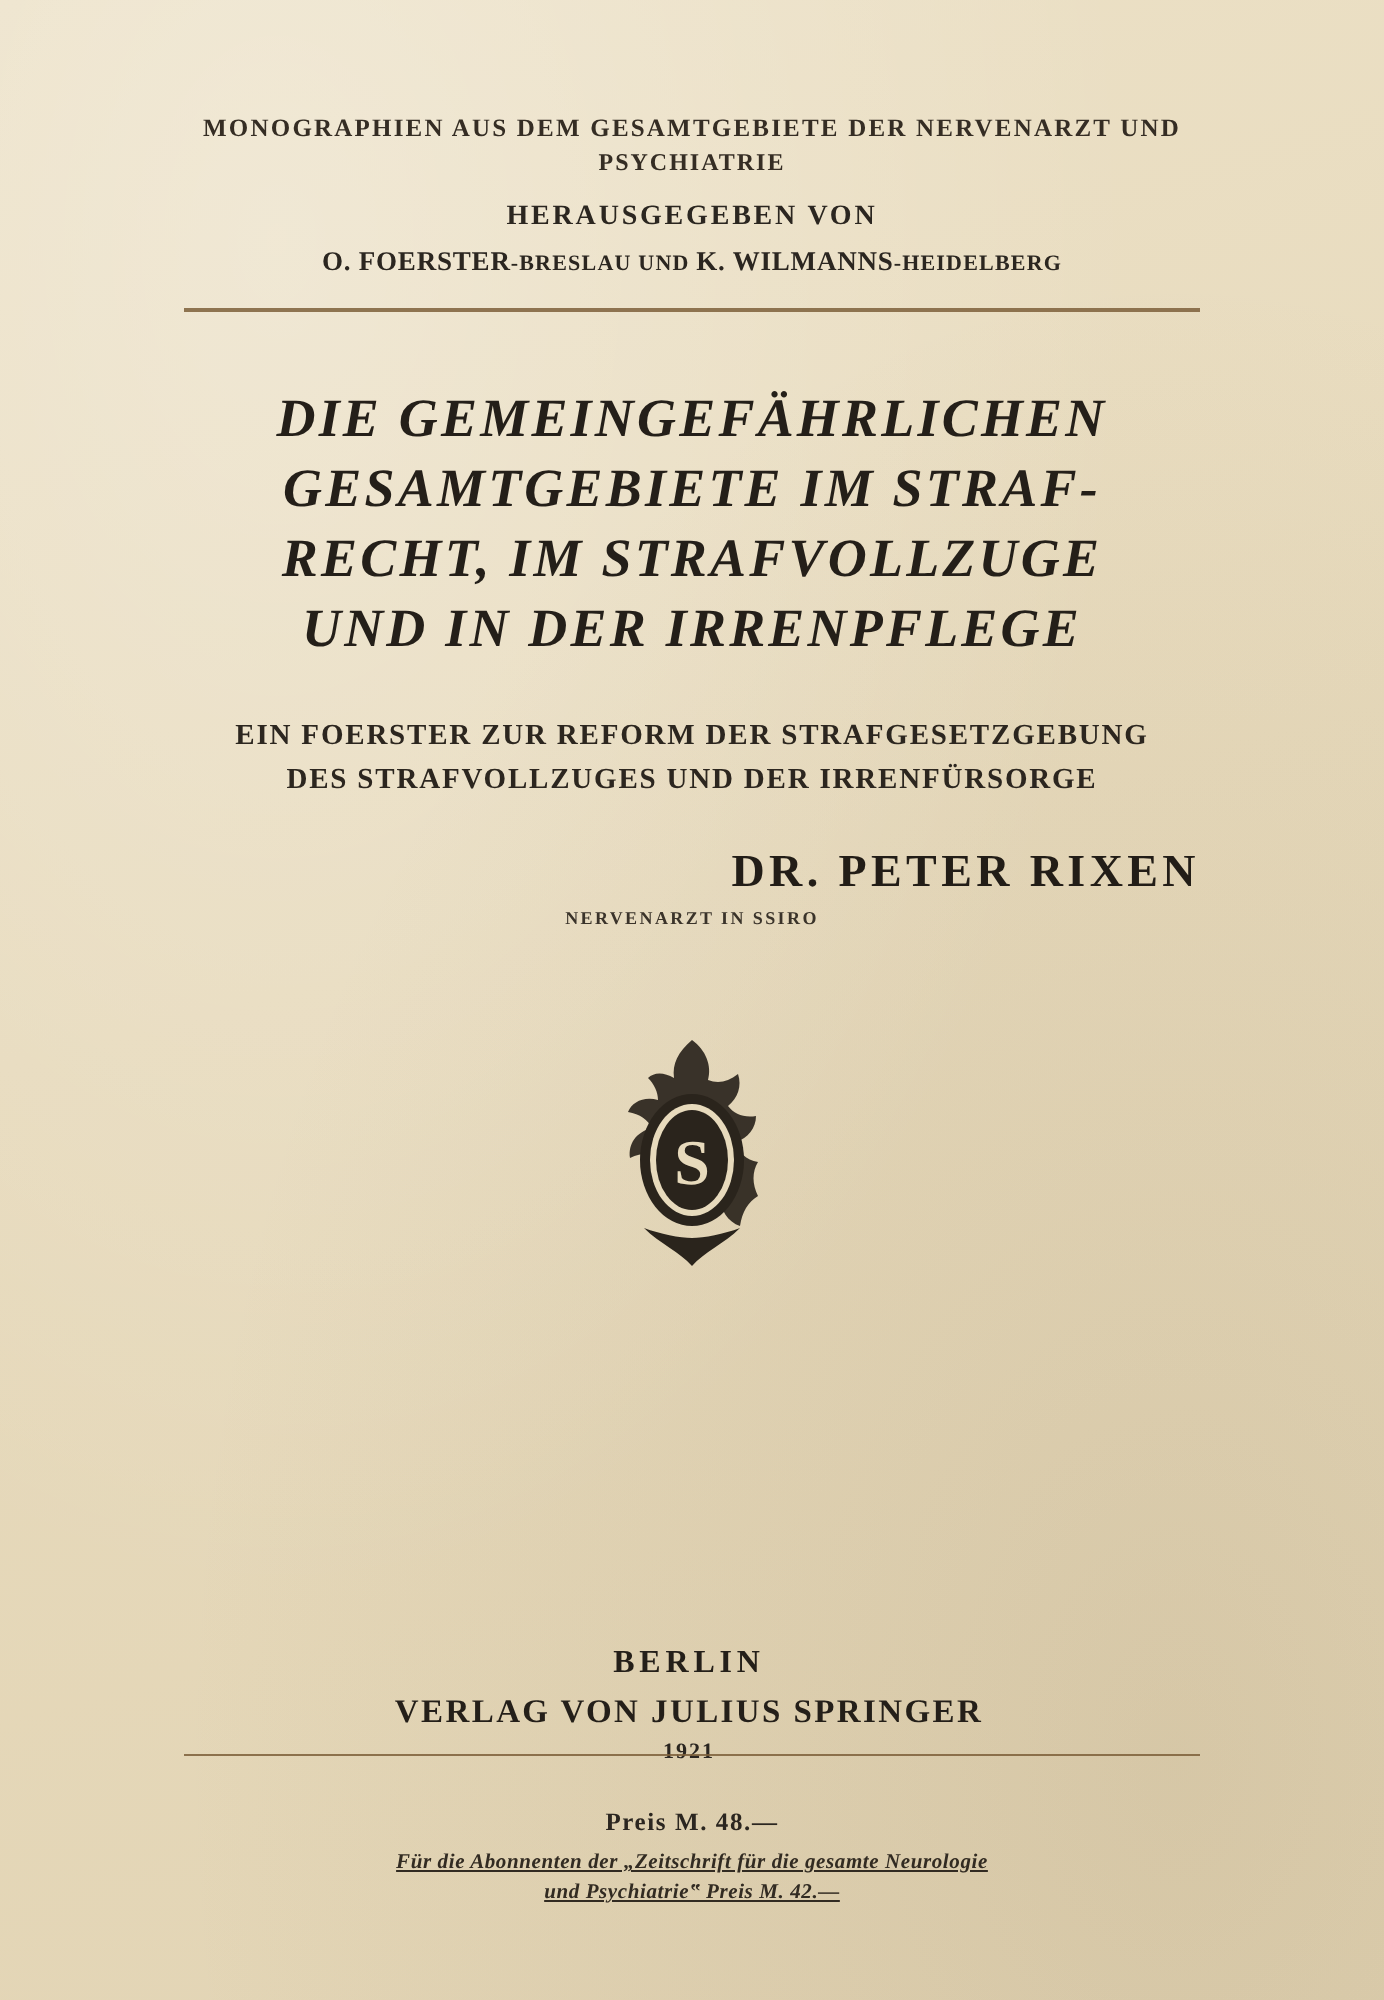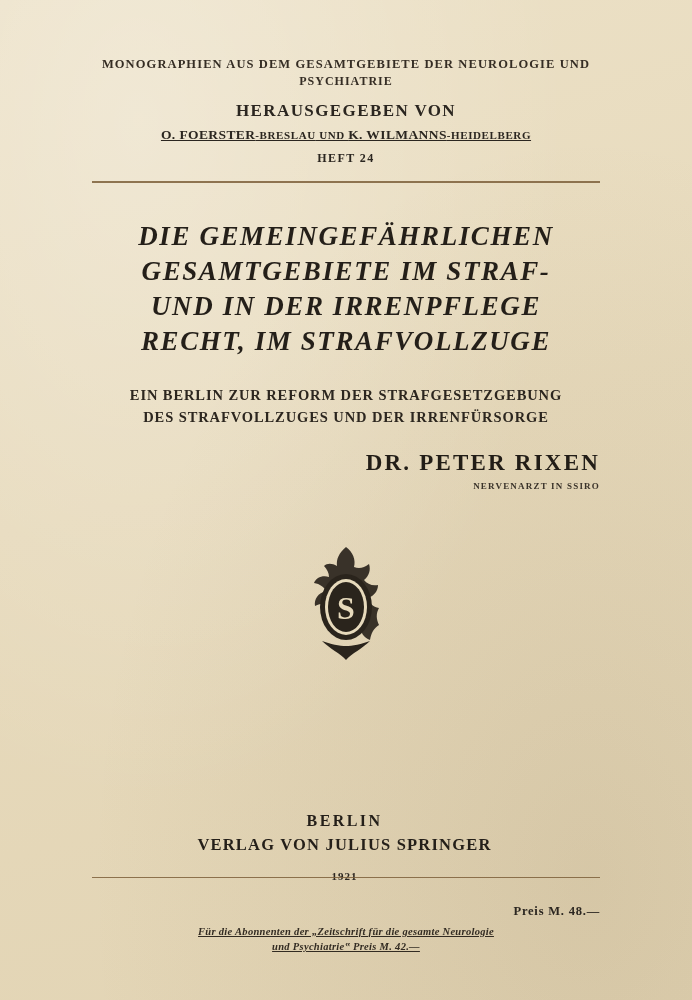--- a/index.html
+++ b/index.html
@@ -48,30 +48,29 @@
     letter-spacing: 1.1px;
     line-height: 17px;
     color: #352d24;
   }
   .series-line.small {
     font-size: 12px;
     letter-spacing: 1.0px;
   }
   .heraus {
     margin-top: 11px;
-    font-size: 17px;
+    font-size: 14px;
     font-weight: bold;
     letter-spacing: 1.4px;
   }
   .editors {
     margin-top: 6px;
     font-size: 13.5px;
     font-weight: bold;
     letter-spacing: 0.4px;
-    text-decoration: underline;
   }
   .editors .sm {
     font-size: 11px;
     letter-spacing: 0.6px;
   }
   .heft {
     margin-top: 8px;
     font-size: 12px;
     font-weight: bold;
     letter-spacing: 1.4px;
@@ -125,21 +124,21 @@
   .author {
     margin-top: 22px;
     text-align: right;
     font-weight: bold;
     font-size: 23px;
     letter-spacing: 2.2px;
     color: #221d17;
   }
   .author-sub {
     margin-top: 5px;
-    text-align: right;
+    text-align: center;
     font-weight: bold;
     font-size: 9px;
     letter-spacing: 1.2px;
     color: #3a332a;
   }
 
   .logo-wrap {
     margin-top: 54px;
     display: flex;
     justify-content: center;
@@ -159,35 +158,35 @@
     color: #241f19;
   }
   .imprint .publisher {
     margin-top: 5px;
     font-weight: bold;
     font-size: 16.5px;
     letter-spacing: 1.2px;
     color: #241f19;
   }
   .imprint .year {
-    margin-top: 15px;
+    margin-top: 4px;
     font-weight: bold;
     font-size: 11px;
     letter-spacing: 1px;
   }
 
   .footer {
     position: absolute;
     left: 0;
     right: 0;
     bottom: 46px;
   }
   .footer .price {
     margin-top: 26px;
-    text-align: right;
+    text-align: center;
     font-weight: bold;
     font-size: 12.5px;
     letter-spacing: 0.8px;
   }
   .footer .note {
     margin-top: 5px;
     text-align: center;
     font-weight: bold;
     font-style: italic;
     font-size: 10.5px;
@@ -197,40 +196,39 @@
     text-decoration: underline;
   }
 </style>
 </head>
 <body>
 
 <div class="page">
   <div class="inner">
 
     <div class="series-block">
-      <div class="series-line">MONOGRAPHIEN AUS DEM GESAMTGEBIETE DER NEUROLOGIE UND</div>
+      <div class="series-line">MONOGRAPHIEN AUS DEM GESAMTGEBIETE DER NERVENARZT UND</div>
       <div class="series-line small">PSYCHIATRIE</div>
       <div class="heraus">HERAUSGEGEBEN VON</div>
       <div class="editors">
         <span>O. FOERSTER</span><span class="sm">-BRESLAU</span><span class="sm"> UND </span><span>K. WILMANNS</span><span class="sm">-HEIDELBERG</span>
       </div>
-      <div class="heft">HEFT 24</div>
     </div>
 
     <div class="rule"></div>
 
     <div class="title-block">
       <div class="title-line">DIE GEMEINGEFÄHRLICHEN</div>
       <div class="title-line">GESAMTGEBIETE IM STRAF-</div>
+      <div class="title-line">RECHT, IM STRAFVOLLZUGE</div>
       <div class="title-line">UND IN DER IRRENPFLEGE</div>
-      <div class="title-line">RECHT, IM STRAFVOLLZUGE</div>
     </div>
 
     <div class="subtitle-block">
-      <div class="subtitle-line">EIN BERLIN ZUR REFORM DER STRAFGESETZGEBUNG</div>
+      <div class="subtitle-line">EIN FOERSTER ZUR REFORM DER STRAFGESETZGEBUNG</div>
       <div class="subtitle-line">DES STRAFVOLLZUGES UND DER IRRENFÜRSORGE</div>
     </div>
 
     <div class="author">DR. PETER RIXEN</div>
     <div class="author-sub">NERVENARZT IN SSIRO</div>
 
     <div class="logo-wrap">
       <svg width="108" height="118" viewBox="0 0 108 118">
         <g fill="#2a241c">
           <path d="M54 2 C47 8 44 14 45 21 C40 18 35 18 32 21 C35 24 37 28 37 32 C30 30 24 33 22 38 C28 39 32 42 34 46 C26 48 22 54 23 61 C29 58 35 58 39 61 C34 66 33 73 36 79 C41 74 46 72 51 73 C49 80 51 87 56 91 C59 85 63 81 68 80 C68 87 72 93 78 95 C79 88 82 83 87 80 C84 74 84 68 87 63 C81 62 77 58 76 53 C82 51 86 46 86 40 C80 41 75 39 72 35 C77 31 79 25 77 19 C72 23 67 24 62 22 C64 15 61 7 54 2 Z" opacity="0.92"></path>

